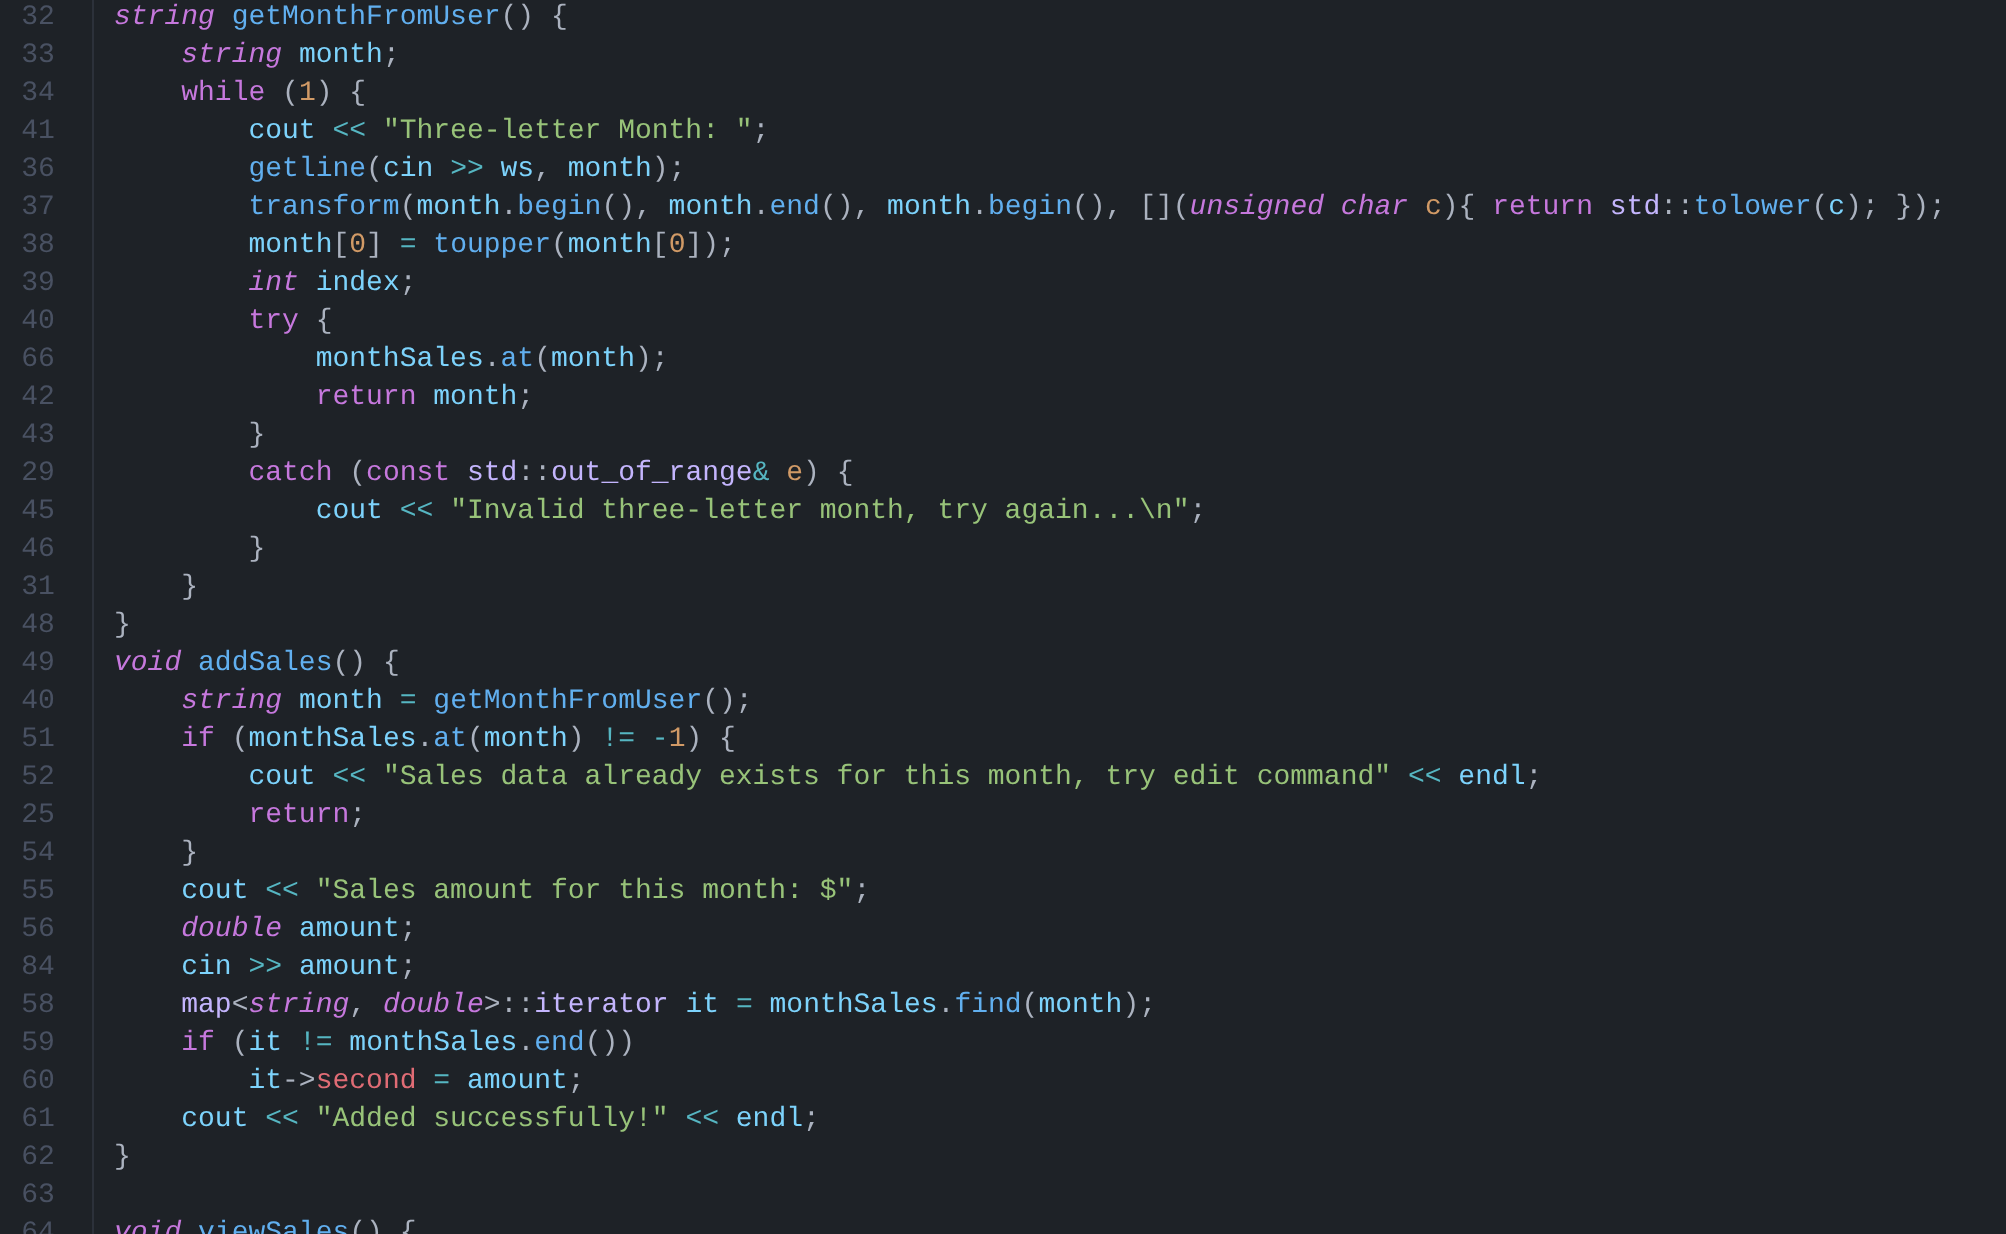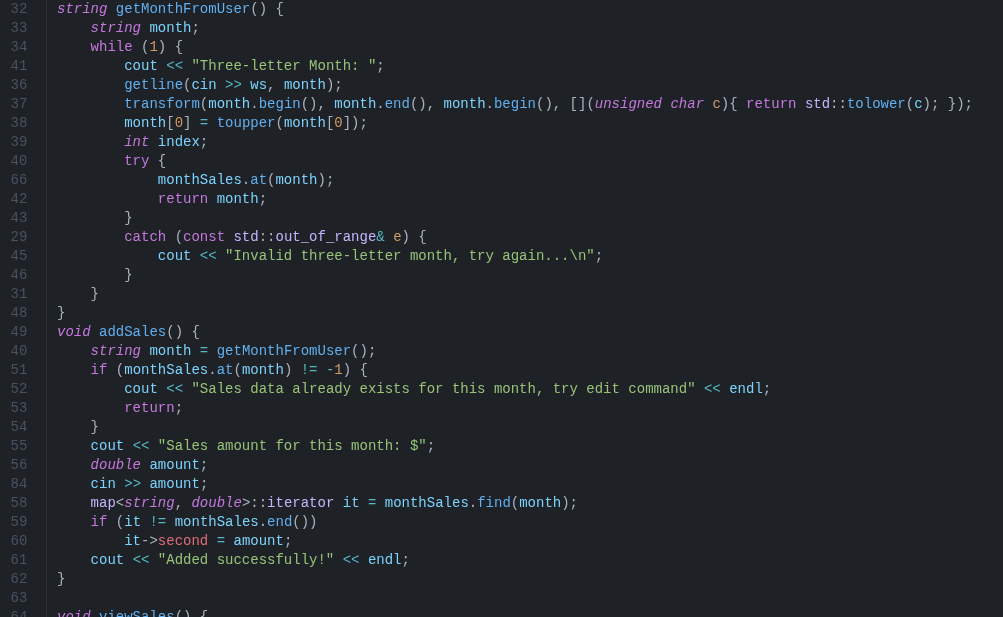--- a/index.html
+++ b/index.html
@@ -64,21 +64,21 @@
       <div class="line">43</div>
       <div class="line">29</div>
       <div class="line">45</div>
       <div class="line">46</div>
       <div class="line">31</div>
       <div class="line">48</div>
       <div class="line">49</div>
       <div class="line">40</div>
       <div class="line">51</div>
       <div class="line">52</div>
-      <div class="line">53</div>
+      <div class="line">25</div>
       <div class="line">54</div>
       <div class="line">55</div>
       <div class="line">56</div>
       <div class="line">84</div>
       <div class="line">58</div>
       <div class="line">59</div>
       <div class="line">60</div>
       <div class="line">61</div>
       <div class="line">62</div>
       <div class="line">63</div>

